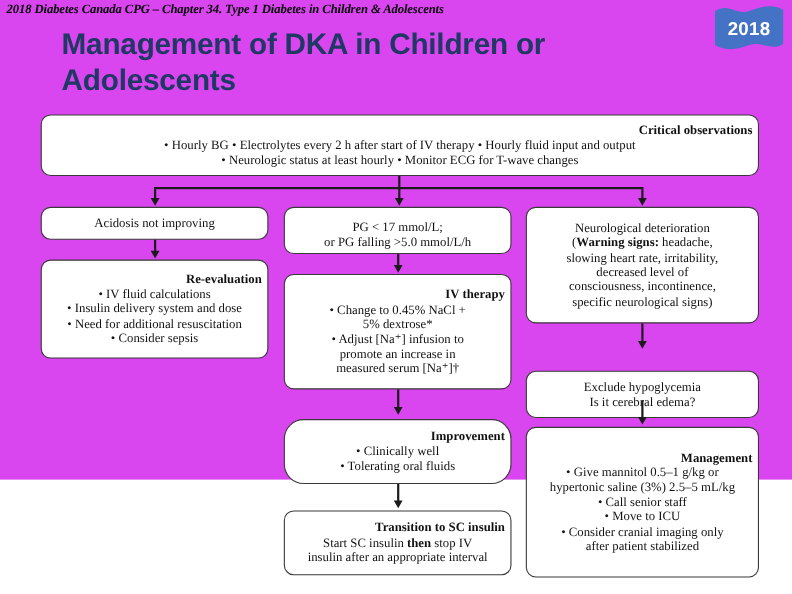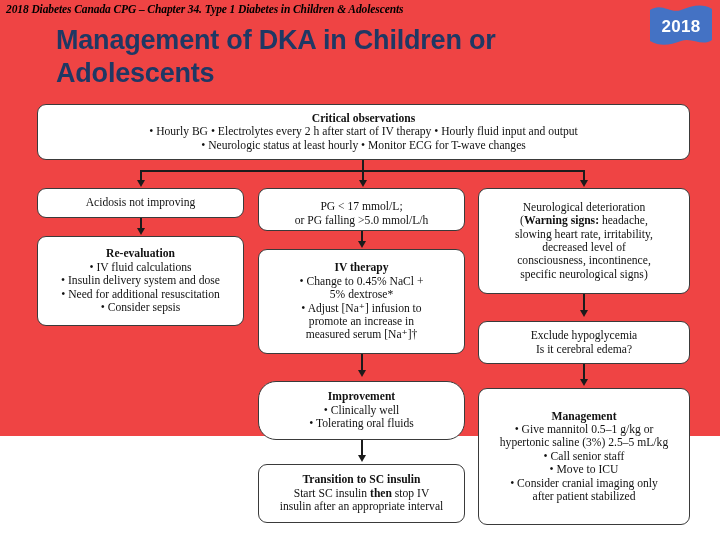--- a/index.html
+++ b/index.html
@@ -5,21 +5,21 @@
   html, body {
     margin: 0; padding: 0;
     width: 720px; height: 540px;
     background: #ffffff;
     overflow: hidden;
     font-family: "Liberation Serif", "DejaVu Serif", serif;
   }
   #slide {
     position: relative;
     width: 720px; height: 436px;
-    background: #ef4444;
+    background: #d946ef;
   }
 
   
   .hdr {
     position: absolute;
     left: 6px; top: 3px;
     font-family: "Liberation Serif", "DejaVu Serif", serif;
     font-style: italic;
     font-weight: 700;
     font-size: 11.5px;
@@ -82,20 +82,21 @@
     display: flex;
     flex-direction: column;
     justify-content: center;
     align-items: center;
     overflow: hidden;
   }
   .box .bt {            
     font-weight: 700;
     display: block;
     width: 100%;
+    text-align: right;
   }
   .box .ln { display: block; width: 100%; }
   .box b { font-weight: 700; margin-top: 24px; }
 
   
   .vline {
     position: absolute;
     background: #1b1b1b;
     width: 2px;
   }
@@ -200,21 +201,21 @@
       <span class="ln"><span>(</span><b>Warning signs:</b><span> headache,</span></span>
       <span class="ln">slowing heart rate, irritability,</span>
       <span class="ln">decreased level of</span>
       <span class="ln">consciousness, incontinence,</span>
       <span class="ln">specific neurological signs)</span>
     </div>
 
     <div class="vline" style="left:583px; top:294px; height:18px;"></div>
     <div class="ahead" style="left:579.5px; top:310px;"></div>
 
-    <div class="box" style="left:478px; top:321px; width:212px; height:43px;align-items:center;">
+    <div class="box" style="left:478px; top:337px; width:212px; height:43px;align-items:center;">
       <span class="ln">Exclude hypoglycemia</span>
       <span class="ln">Is it cerebral edema?</span>
     </div>
 
     <div class="vline" style="left:583px; top:364px; height:17px;"></div>
     <div class="ahead" style="left:579.5px; top:379px;"></div>
 
     <div class="box" style="left:478px; top:388px; width:212px; height:137px;">
       <span class="bt">Management</span>
       <span class="ln">• Give mannitol 0.5–1 g/kg or</span>

